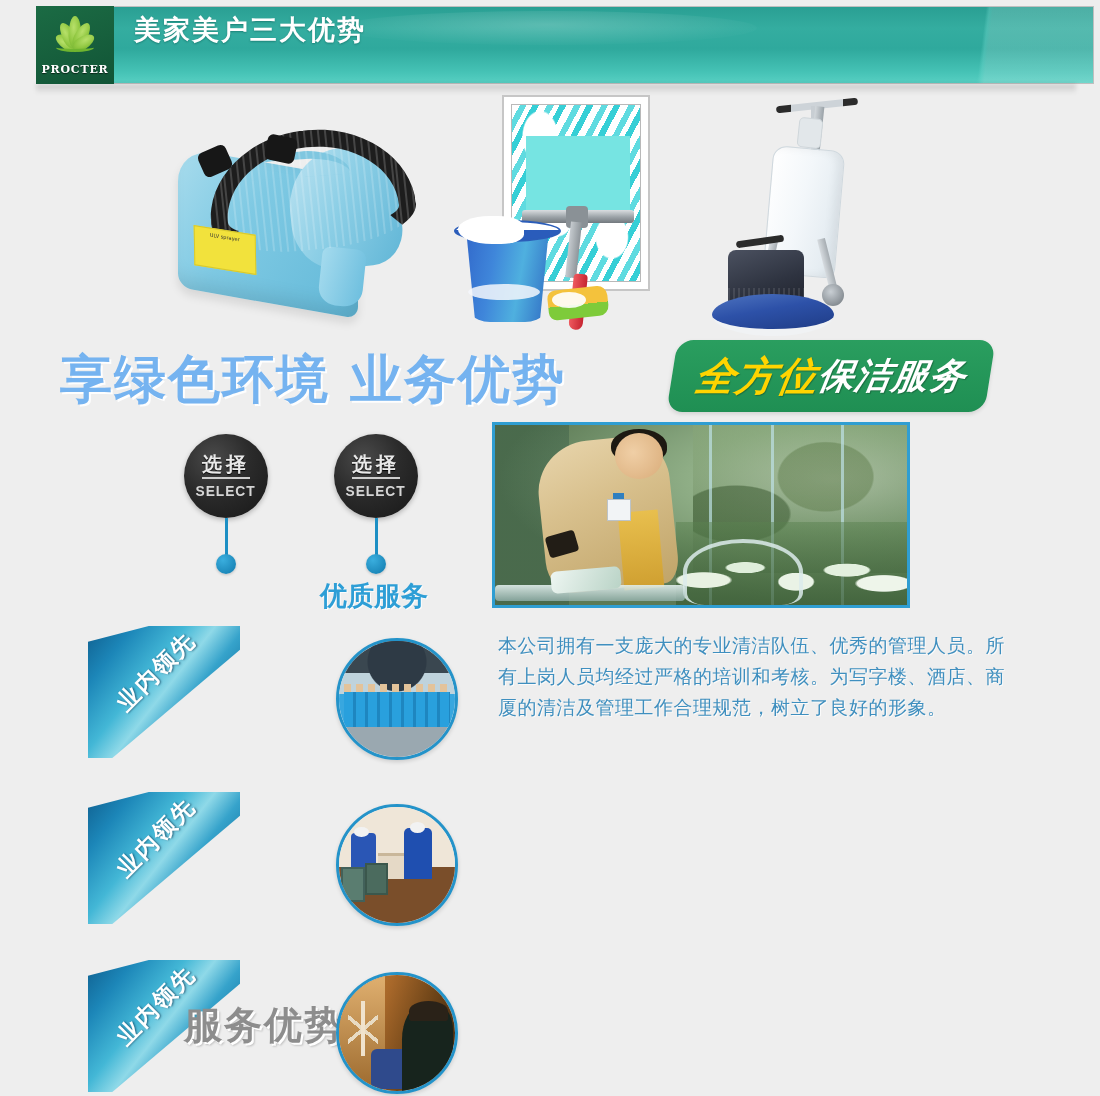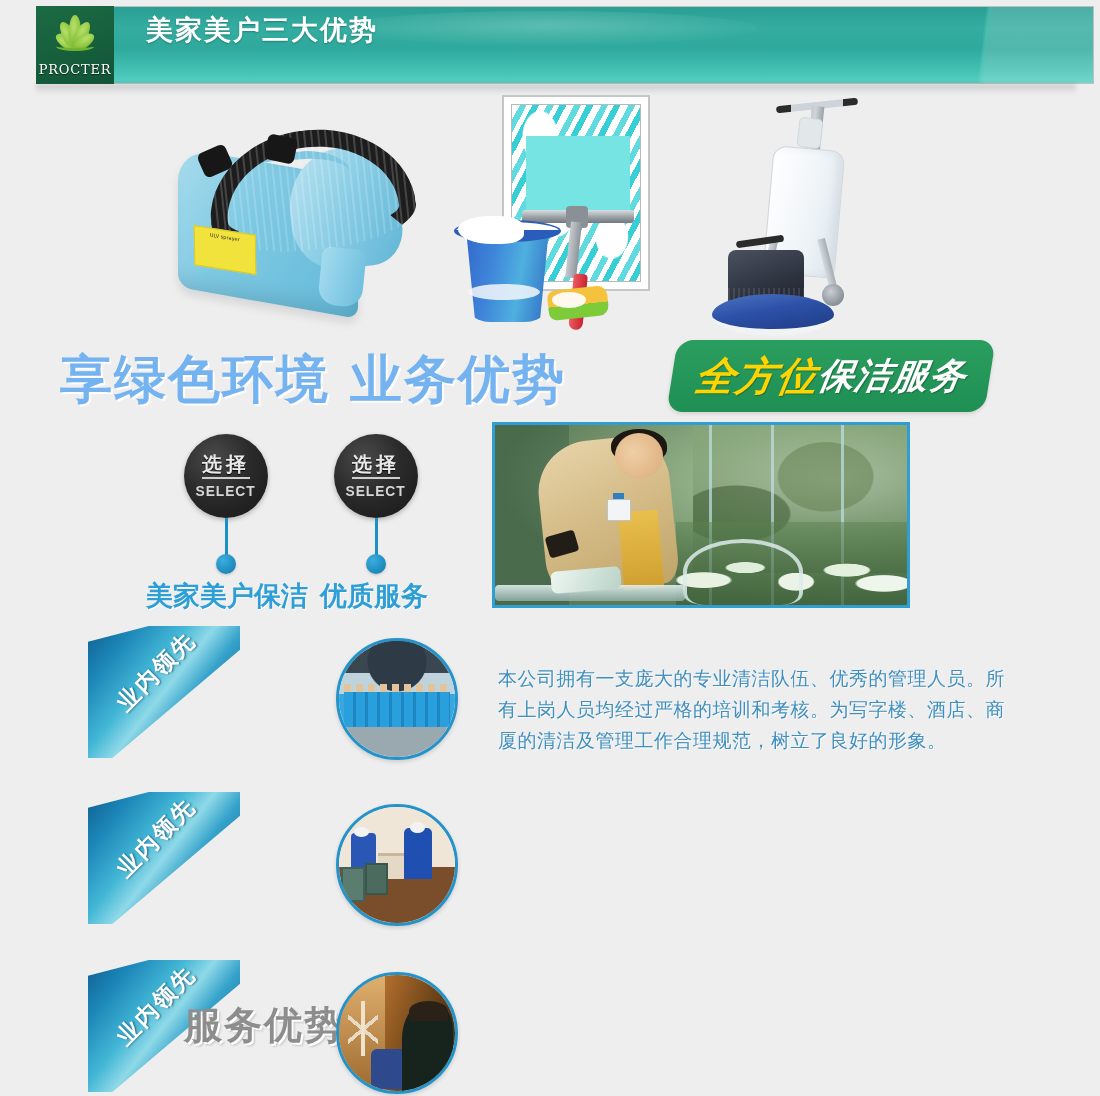--- a/index.html
+++ b/index.html
@@ -52,26 +52,26 @@
   .leaf.c { transform: translateX(-50%) rotate(0deg); height: 32px; }
   .leaf.l1 { transform: translateX(-50%) rotate(-28deg); }
   .leaf.r1 { transform: translateX(-50%) rotate(28deg); }
   .leaf.l2 { transform: translateX(-50%) rotate(-58deg) translateY(2px); height:24px; }
   .leaf.r2 { transform: translateX(-50%) rotate(58deg) translateY(2px); height:24px; }
   .leaf-base {
     position:absolute; bottom:2px; left:50%; transform:translateX(-50%);
     width:38px; height:9px; border-bottom:3px solid #6fb52f; border-radius:0 0 50% 50%;
   }
   .logo-text {
-    font-size: 13px; font-weight: normal; letter-spacing: 0.8px;
+    font-size: 11px; font-weight: bold; letter-spacing: 0.8px;
     color: #ffffff; font-family: "DejaVu Serif", "Liberation Serif", serif;
     text-shadow: 0 1px 1px rgba(0,0,0,0.6);
     margin-top: 9px;
   }
-  .header-texts { position: absolute; left: 110px; top: 9px; z-index: 3; }
+  .header-texts { position: absolute; left: 98px; top: 9px; z-index: 3; }
   .header-cn {
     font-size: 27px; font-weight: bold; color: #ffffff; letter-spacing: 2px;
     line-height: 1.1; text-shadow: 0 1px 2px rgba(0,80,70,0.45);
   }
   .header-en {
     font-size: 21px; color: #ffffff; letter-spacing: 0.4px; margin-top: 4px;
     font-family: "Liberation Sans", sans-serif;
     text-shadow: 0 1px 2px rgba(0,80,70,0.35);
   }
   .header-shadow{
@@ -485,21 +485,20 @@
   }
   .ap-c-person{ position:absolute; right:2%; bottom:0; width:44%; height:74%; background:#17241d; border-radius: 40% 30% 0 0;}
   .ap-c-cap{ position:absolute; right:6%; top:22%; width:34%; height:18%; background:#2a2218; border-radius: 50% 50% 10% 10%;}
   .ap-c-mach{ position:absolute; left:28%; bottom:2%; width:34%; height:34%; background:#2f4a8c; border-radius:6px;}
 
   .adv-text{
     position:absolute; left:498px; width:512px;
     font-size:19px; line-height:1.62; color:#3f8fbf; font-weight:500;
     letter-spacing:0.5px;
     text-shadow: 1px 1px 0 rgba(255,255,255,0.75);
-    margin-top: 33px;
   }
   .adv-1 .adv-text{ top:6px; }
   .adv-2 .adv-text{ top:4px; }
   .adv-3 .adv-text{ top:6px; }
 </style>
 </head>
 <body>
 
 <div class="page">
 
@@ -587,21 +586,20 @@
   <div class="sel sel-2">
     <div class="sel-circle">
       <div class="sel-cn">选择</div>
       <div class="sel-en">SELECT</div>
     </div>
   </div>
   <div class="sel-stem s1"></div>
   <div class="sel-stem s2"></div>
   <div class="sel-dot d1"></div>
   <div class="sel-dot d2"></div>
-  <div class="sel-label l1">美家美户保洁</div>
   <div class="sel-label l2">优质服务</div>
 
   <div class="photo-cleaner">
     <div class="pc-bg"></div>
     <div class="pc-trees"></div>
     <div class="pc-glassline" style="left:52%"></div>
     <div class="pc-glassline" style="left:67%"></div>
     <div class="pc-glassline" style="left:84%"></div>
     <div class="pc-shrubs"></div>
     <div class="pc-chair"></div>

